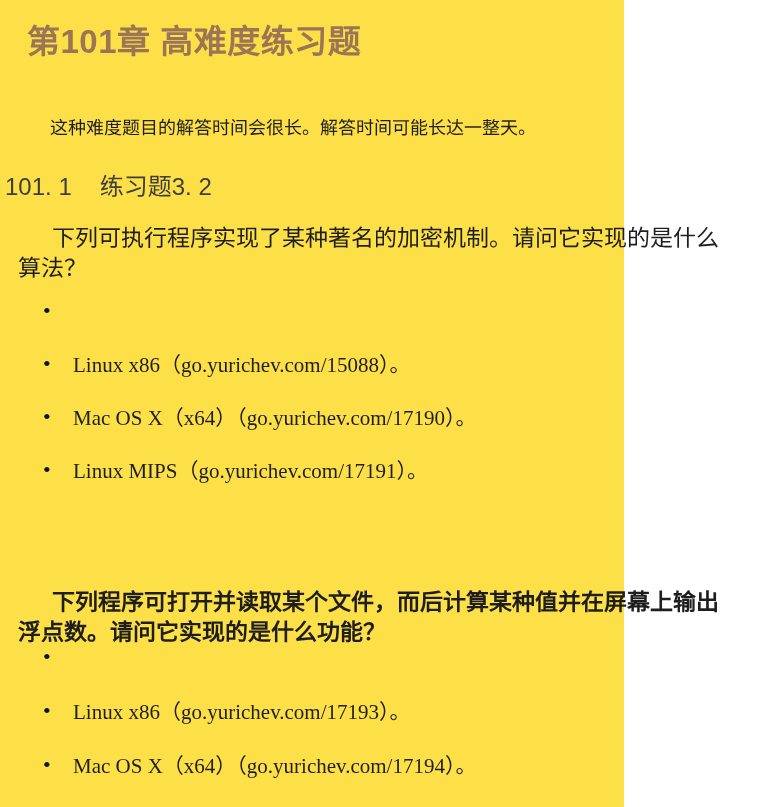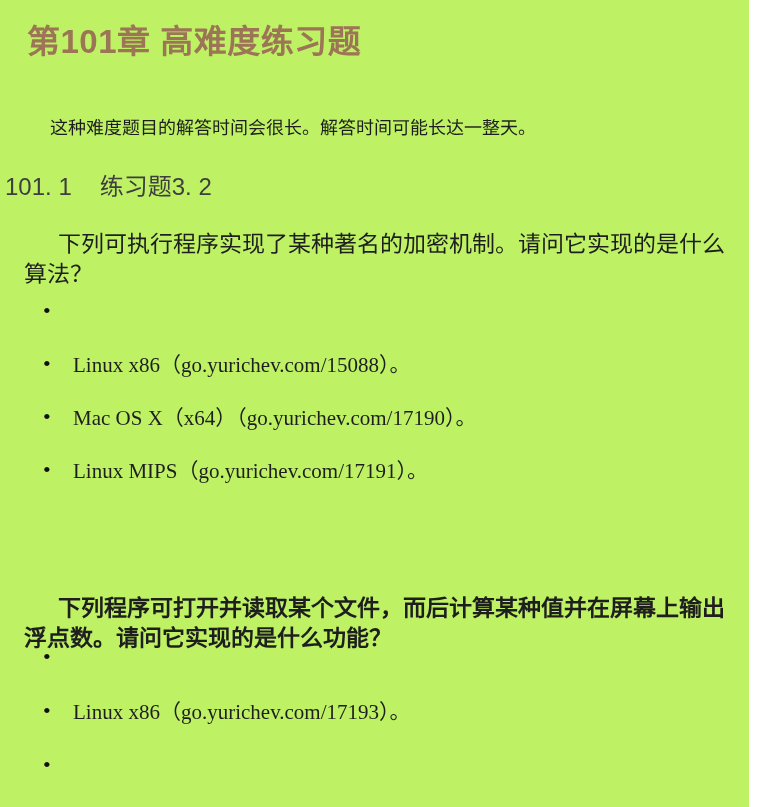--- a/index.html
+++ b/index.html
@@ -6,23 +6,23 @@
     margin: 0;
     padding: 0;
     background: #ffffff;
     width: 780px;
     height: 807px;
     overflow: hidden;
     font-family: "Liberation Sans", sans-serif;
   }
   .page {
     position: relative;
-    width: 749px;
+    width: 624px;
     height: 807px;
-    background: #bef264;
+    background: #fde047;
   }
   .abs { position: absolute; }
 
   .chapter-title {
     left: 27px;
     top: 22px;
     margin: 0;
     font-size: 33px;
     line-height: 40px;
     font-weight: bold;
@@ -46,21 +46,21 @@
     font-size: 24px;
     line-height: 30px;
     font-weight: normal;
     color: #3e3e3e;
     white-space: nowrap;
   }
   .section-heading .sec-num { margin-right: 28px; }
   .section-desc {
     left: 16px;
     width: 712px;
-    margin: 8px;
+    margin: 2px;
     font-size: 23px;
     line-height: 30px;
     color: #1e1e1e;
     text-indent: 34px;
   }
   ul.exercise-list {
     left: 16px;
     margin: 0;
     padding: 0;
     list-style: none;
@@ -131,16 +131,17 @@
   <ul class="abs exercise-list wide-gap" id="sec2-list">
     <li>
       <span class="bullet">•</span>
     </li>
     <li>
       <span class="bullet">•</span>
       <span class="li-text">Linux x86（go.yurichev.com/17193）。</span>
     </li>
     <li>
       <span class="bullet">•</span>
+      <span class="li-text">Mac OS X（x64）（go.yurichev.com/17194）。</span>
     </li>
   </ul>
 
 </div>
 
 </body></html>

